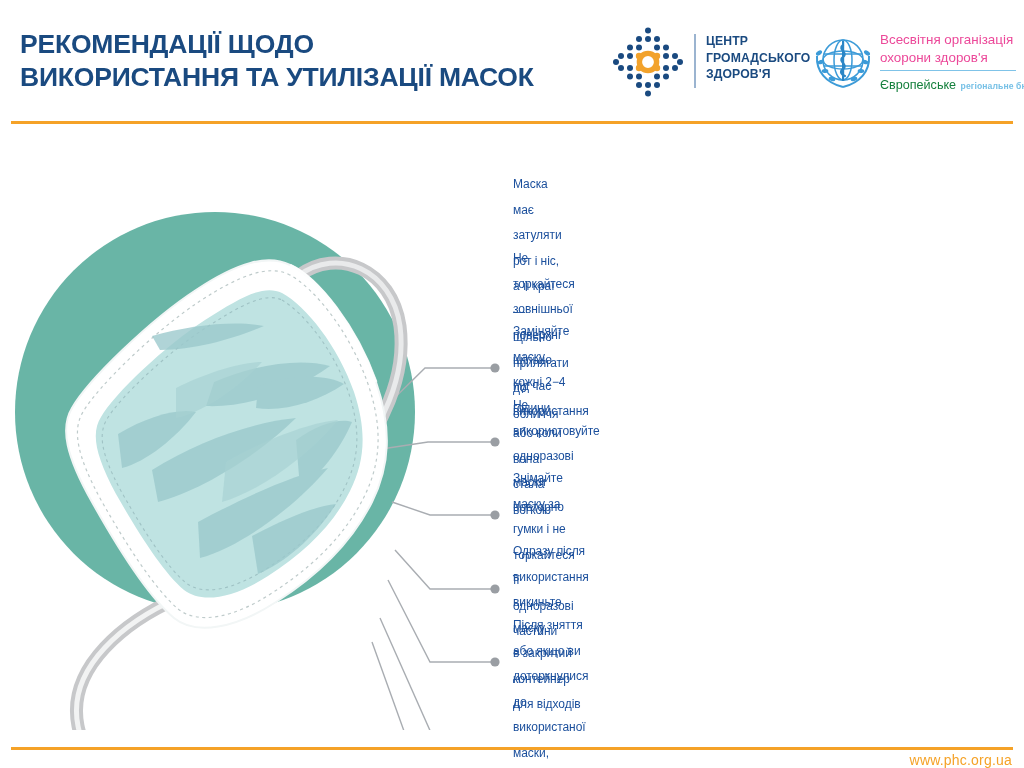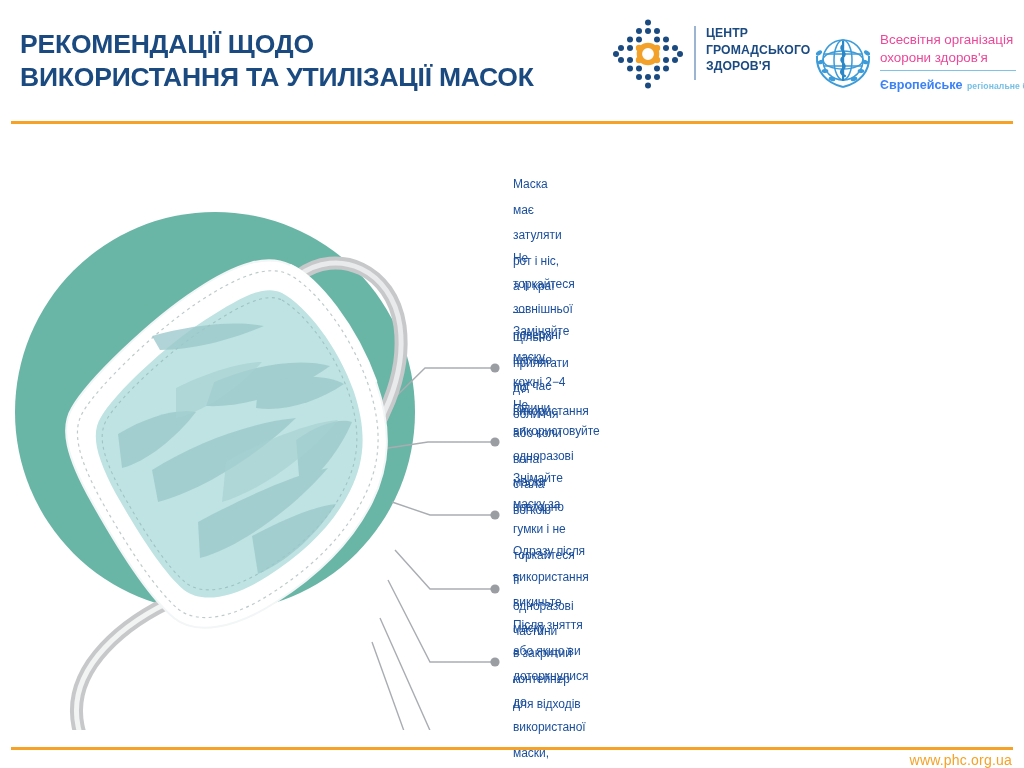--- a/index.html
+++ b/index.html
@@ -22,21 +22,21 @@
     letter-spacing: -0.2px;
     width: 580px;
     white-space: pre-line;
   }
   .header-rule {
     position: absolute; left: 11px; top: 121px;
     width: 1002px; height: 3px; background: #F5A227;
   }
 
   
-  .cph-logo { position:absolute; left: 612px; top: 16px; width: 195px; height: 76px; }
+  .cph-logo { position:absolute; left: 612px; top: 24px; width: 195px; height: 76px; }
   .cph-mark { position:absolute; left:0; top:2px; width:72px; height:72px; }
   .cph-divider {
     position:absolute; left: 82px; top: 10px; width: 2px; height: 54px; background:#9BB4D0;
   }
   .cph-text {
     position:absolute; left: 94px; top: 9px;
     color:#1A4A80; font-weight:bold; font-size:12.2px; line-height:16.5px;
     letter-spacing: 0.1px; white-space: pre-line;
   }
 
@@ -44,21 +44,21 @@
   .who-logo { position:absolute; left: 812px; top: 28px; width: 204px; height: 74px; }
   .who-mark { position:absolute; left:0; top:3px; width:62px; height:62px; }
   .who-text {
     position:absolute; left: 68px; top: 3px;
     color:#ec4899; font-size:13.4px; line-height:17.5px; white-space: pre-line;
   }
   .who-rule {
     position:absolute; left: 68px; top: 42px; width: 136px; height:1px; background:#7FC3E8;
   }
   .who-sub { position:absolute; left: 68px; top: 47px; white-space:nowrap; }
-  .who-sub .s1 { color:#3b82f6; font-size:12.6px; font-weight:bold;text-align:center; }
+  .who-sub .s1 { color:#15803d; font-size:12.6px; font-weight:normal;text-align:center; }
   .who-sub .s2 { color:#76C0E6; font-size:8.6px; font-weight:bold; letter-spacing:0.1px; }
 
   
   .illus { position:absolute; left: 0px; top: 150px; width: 500px; height: 580px; }
 
   
   .list { position:absolute; left: 484px; top: 172px; width: 540px; }
   .bullet-row { position:absolute; left:0; }
   .bullet-text {
     position:absolute; left: 29px; top: 0;

